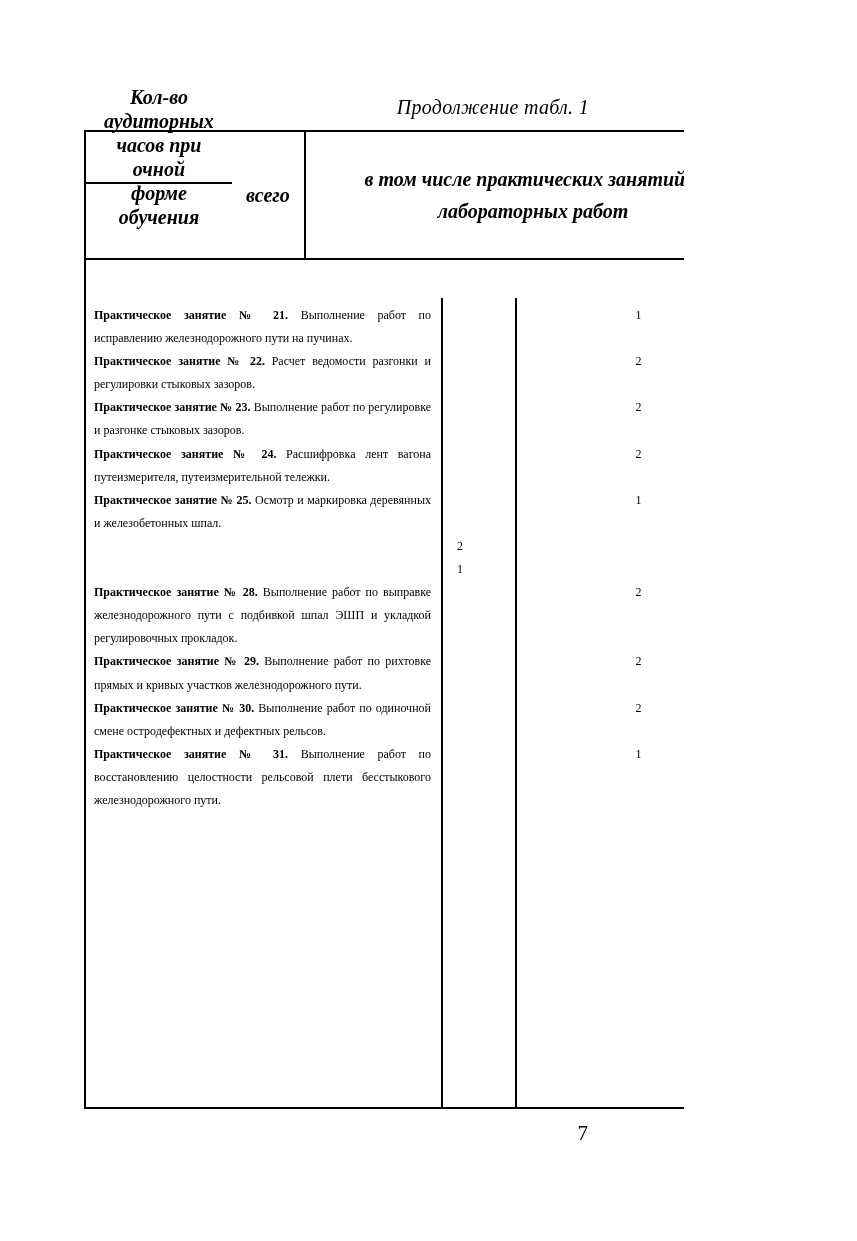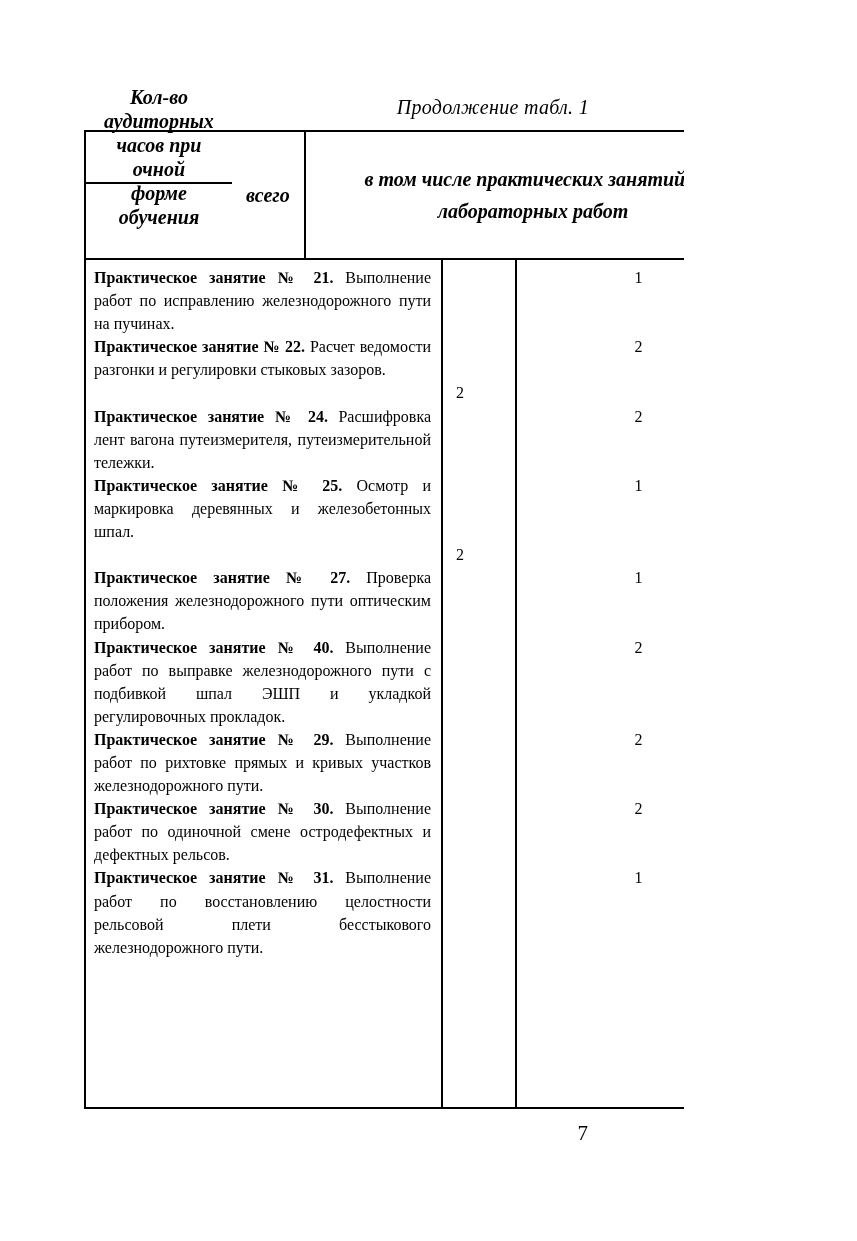--- a/index.html
+++ b/index.html
@@ -76,23 +76,24 @@
     display: flex;
     align-items: center;
     justify-content: center;
     line-height: 32px;
     padding: 4px 10px;
   }
   .tbody {
     position: relative;
     flex: 1;
     padding-top: 6px;
-    font-size: 16px;
+    font-size: 12px;
     line-height: 23.1px;
     overflow: hidden;
+    margin-top: 38px;
   }
   .vline { position: absolute; top: 0; bottom: 0; width: 2px; background: #000; }
   .vline-1 { left: 355px; }
   .vline-2 { left: 429px; }
   .trow { display: flex; align-items: flex-start; }
   .cell-name {
     width: 357px;
     flex: 0 0 357px;
     box-sizing: border-box;
     padding: 0 12px 0 8px;
@@ -149,20 +150,23 @@
 
   <div class="trow">
     <div class="cell-name">
       <p><b>Практическое занятие № 22.</b> <span>Расчет ведомости разгонки и регулировки стыковых зазоров.</span></p>
     </div>
     <div class="cell-total"></div>
     <div class="cell-practical">2</div>
   </div>
 
   <div class="trow">
+    <div class="cell-name">
+      <p><b>Практическое занятие № 23.</b> <span>Выпол­нение работ по регулировке и разгон­ке стыковых зазоров.</span></p>
+    </div>
     <div class="cell-total"></div>
     <div class="cell-practical">2</div>
   </div>
 
   <div class="trow">
     <div class="cell-name">
       <p><b>Практическое занятие № 24.</b> <span>Расшиф­ровка лент вагона путеизмерителя, путеизмерительной тележки.</span></p>
     </div>
     <div class="cell-total"></div>
     <div class="cell-practical">2</div>
@@ -175,30 +179,27 @@
     <div class="cell-total"></div>
     <div class="cell-practical">1</div>
   </div>
 
   <div class="trow">
     <div class="cell-total"></div>
     <div class="cell-practical">2</div>
   </div>
 
   <div class="trow">
-    <div class="cell-name">
-      <p><b>Практическое занятие № 27.</b> <span>Про­верка положения железнодорожного пути оптическим прибором.</span></p>
-    </div>
-    <div class="cell-total"></div>
-    <div class="cell-practical">1</div>
-  </div>
-
-  <div class="trow">
-    <div class="cell-name">
-      <p><b>Практическое занятие № 40.</b> <span>Выпол­нение работ по выправке железно­дорожного пути с подбивкой шпал ЭШП и укладкой регулировочных прокладок.</span></p>
+    <div class="cell-total"></div>
+    <div class="cell-practical">1</div>
+  </div>
+
+  <div class="trow">
+    <div class="cell-name">
+      <p><b>Практическое занятие № 28.</b> <span>Выпол­нение работ по выправке железно­дорожного пути с подбивкой шпал ЭШП и укладкой регулировочных прокладок.</span></p>
     </div>
     <div class="cell-total"></div>
     <div class="cell-practical">2</div>
   </div>
 
   <div class="trow">
     <div class="cell-name">
       <p><b>Практическое занятие № 29.</b> <span>Выпол­нение работ по рихтовке прямых и кривых участков железнодорожно­го пути.</span></p>
     </div>
     <div class="cell-total"></div>

